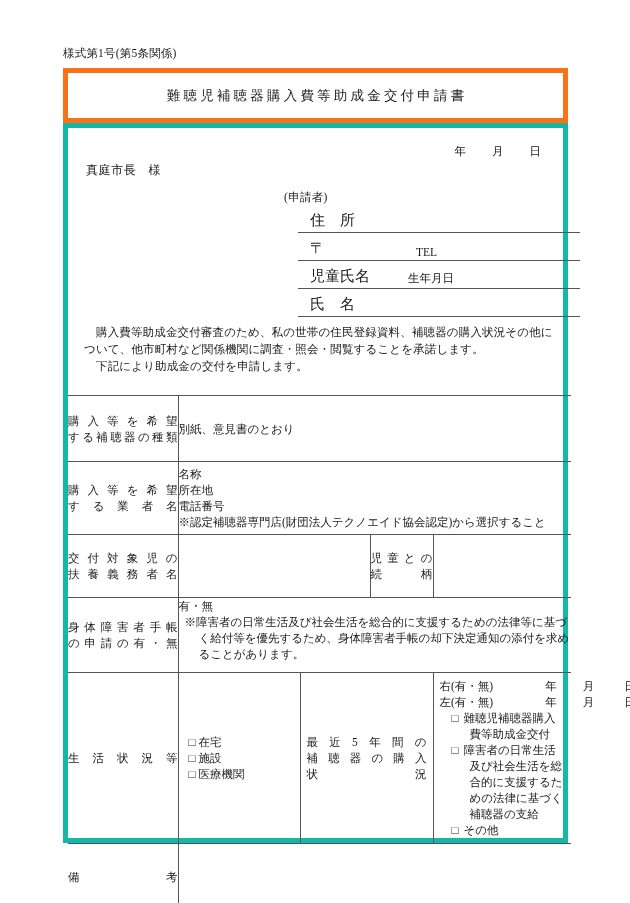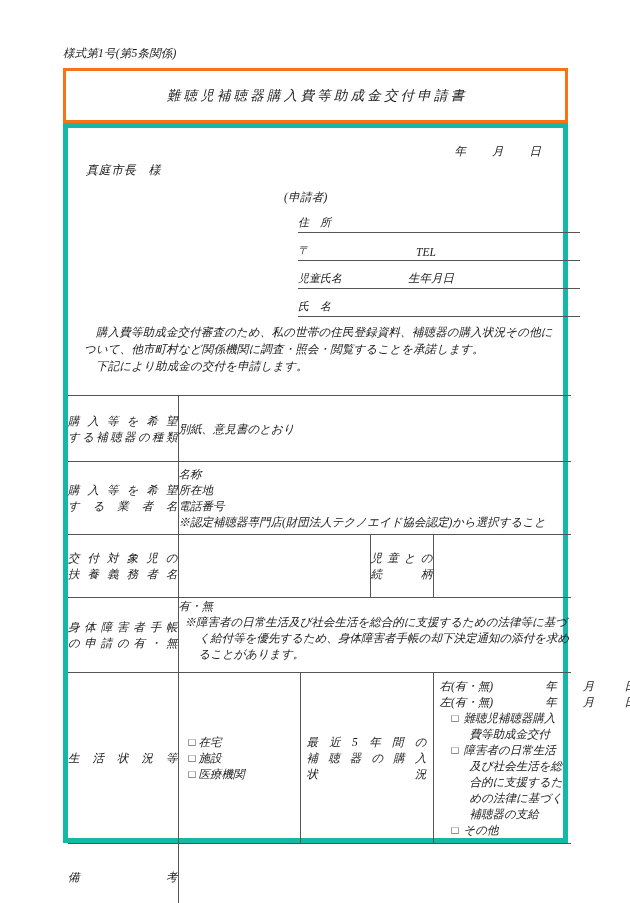--- a/index.html
+++ b/index.html
@@ -15,41 +15,40 @@
     position: relative;
     overflow: hidden;
   }
 
   .page {
     position: absolute;
     left: 0;
     top: 0;
     width: 630px;
     height: 751px;
-    font-style: italic;
   }
 
   
   .form-no {
     position: absolute;
     left: 63px;
     top: 46px;
     font-size: 11.5px;
     letter-spacing: 0.2px;
     white-space: nowrap;
   }
 
   
   .title-box {
     position: absolute;
     left: 63px;
     top: 68px;
     width: 505px;
     height: 55px;
-    border: 3px solid #f97316;
+    border: 5px solid #f97316;
     box-sizing: border-box;
     display: flex;
     align-items: center;
     justify-content: center;
   }
   .title-text {
     font-size: 13.5px;
     letter-spacing: 3.2px;
     text-indent: 3.2px;
     white-space: nowrap;
@@ -103,23 +102,23 @@
   .field {
     margin-left: 14px;
     width: 282px;
     border-bottom: 1px solid #555;
     height: 22px;
     position: relative;
     margin-top: 5px;
   }
   .field .lbl {
     position: absolute;
-    left: 0;
+    left: 12px;
     bottom: 2px;
-    font-size: 11px;
+    font-size: 15px;
     white-space: nowrap;
   }
   .field .lbl2 {
     position: absolute;
     left: 118px;
     bottom: 2px;
     font-size: 11.5px;
     white-space: nowrap;
   }
   .field .lbl2-wide {

